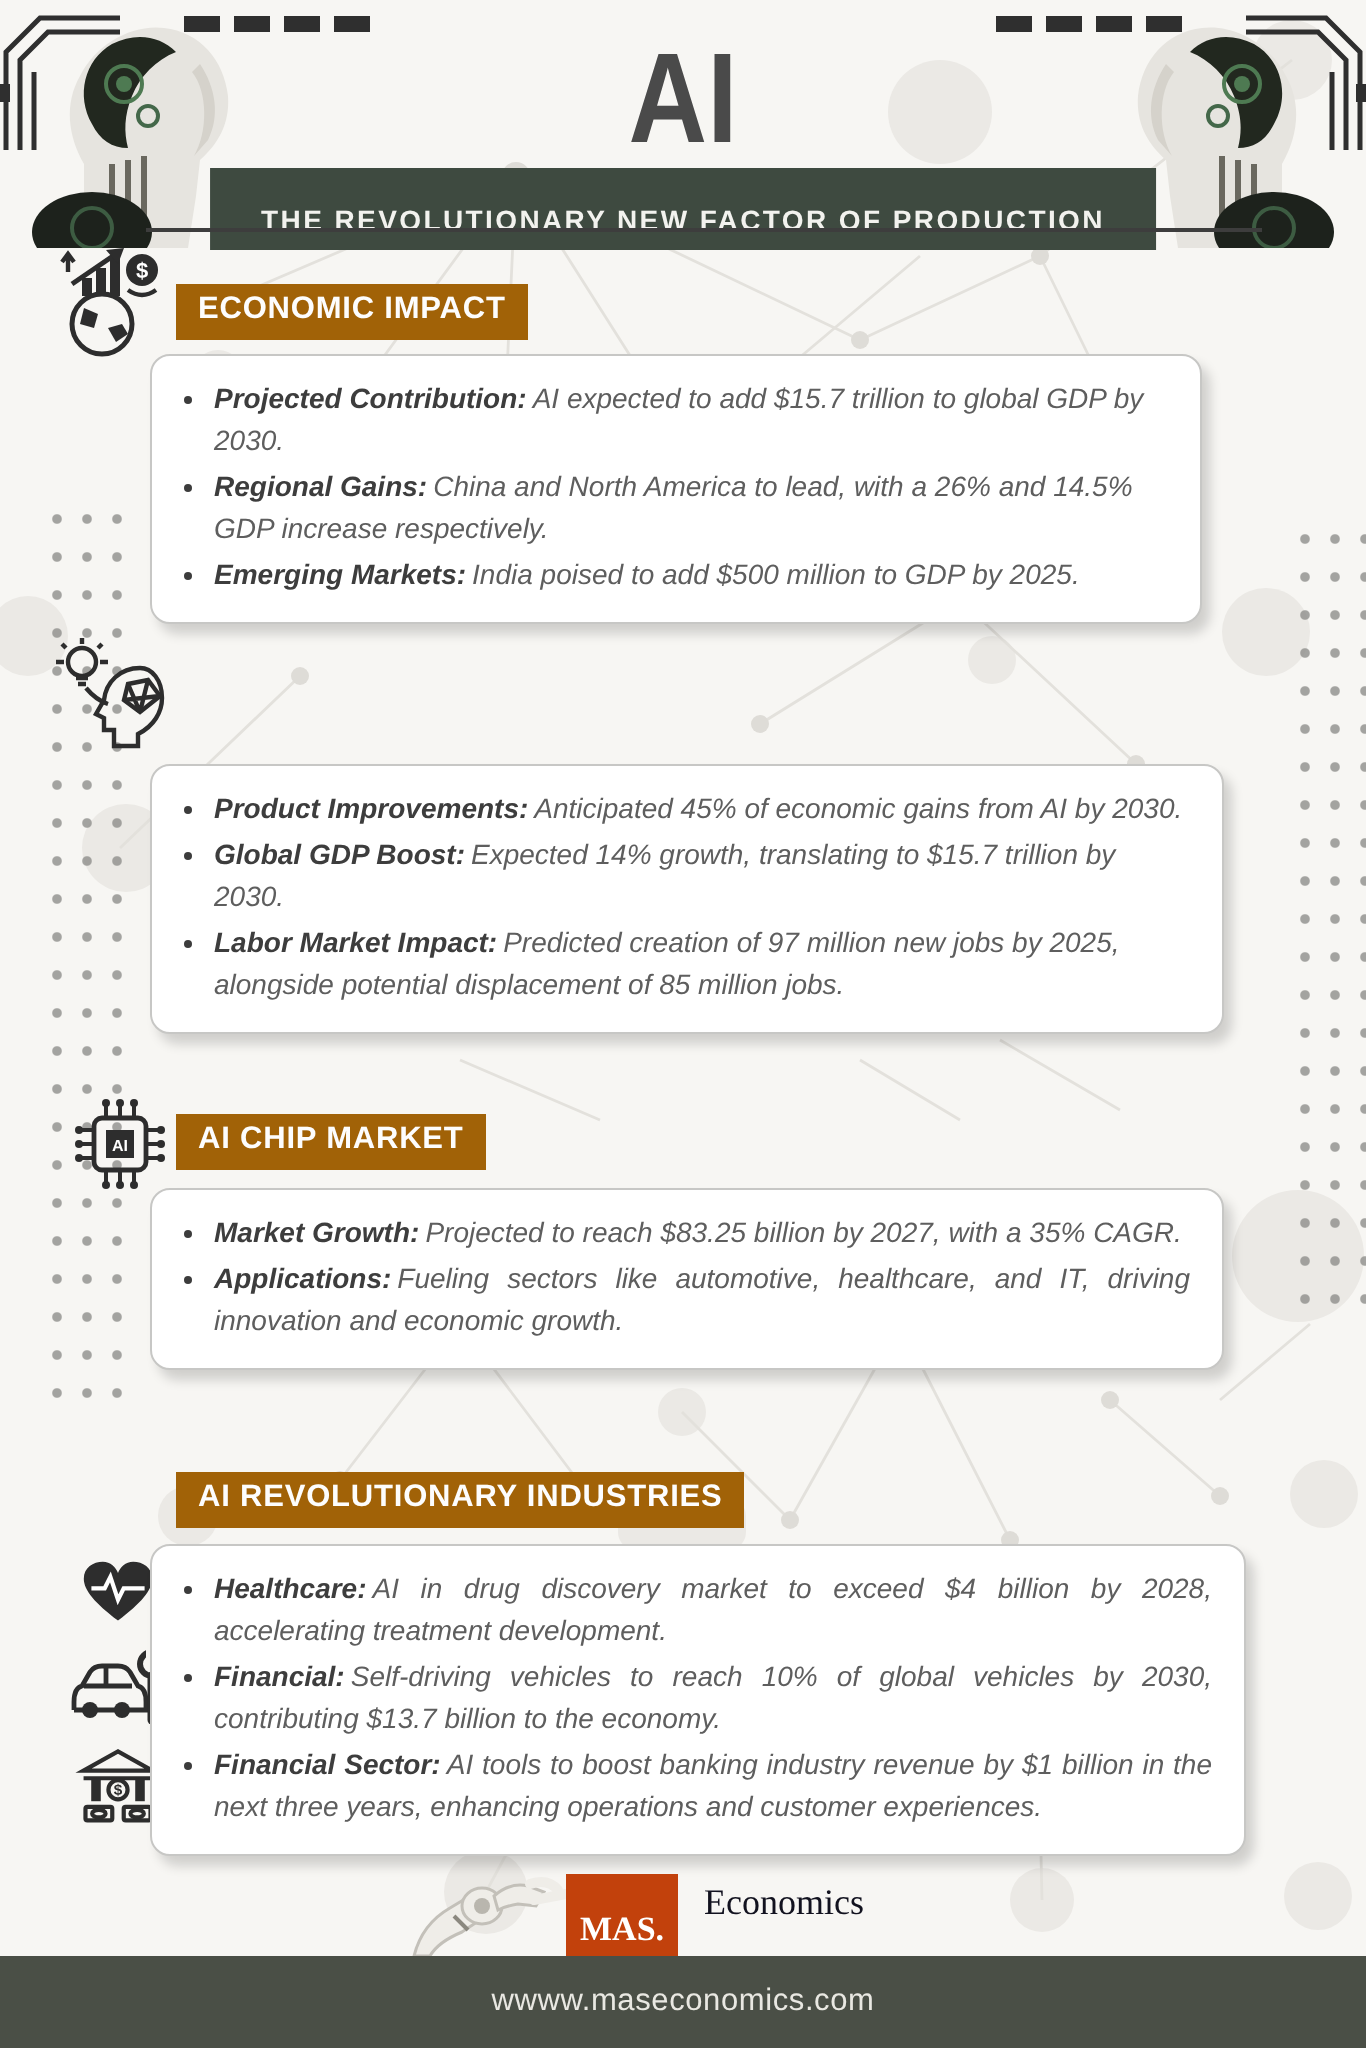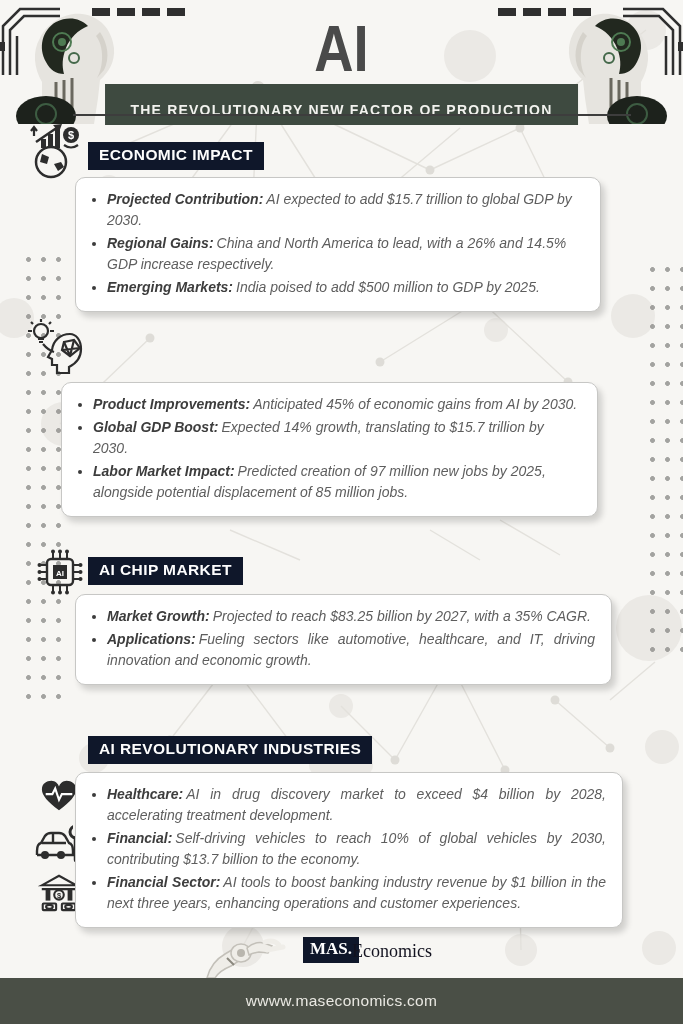--- a/index.html
+++ b/index.html
@@ -22,38 +22,38 @@
   .robot.left { left:12px; }
   .robot.right { right:12px; transform:scaleX(-1); }
 
   .title { position:absolute; top:12px; left:0; right:0; text-align:center;
     font-size:64px; font-weight:bold; color:#4a4a4a; transform:scaleX(.85); }
   .banner { position:absolute; top:84px; left:50%; transform:translateX(-50%);
     background:#3e4a40; color:#f2f2ee; font-weight:bold; font-size:14px;
     letter-spacing:1.2px; padding:18px 26px 7px; white-space:nowrap; }
   .rule { position:absolute; top:114px; left:73px; width:558px; height:2px; background:#3d3d3d; }
 
-  .sec-bar { position:absolute; background:#0f172a; color:#fdfdfd; font-weight:bold;
+  .sec-bar { position:absolute; background:#a16207; color:#fdfdfd; font-weight:bold;
     font-size:15.5px; letter-spacing:.4px; padding:4px 11px 6px; white-space:nowrap; }
   .sec-icon { position:absolute; }
 
   .card { position:absolute; background:#ffffff; border:1px solid #c7c7c5;
     border-radius:10px; box-shadow:4px 5px 6px rgba(0,0,0,.16);
     padding:11px 16px 11px 14px; }
   .card ul { margin:0; padding-left:17px; }
   .card li { font-style:italic; font-size:14px; line-height:1.5;
     color:#5e5e5e; margin-bottom:2px; }
   .card li::marker { color:#3c3c3c; }
   .b-label { font-weight:bold; color:#3d3d3d; margin-right:3px; }
   .just li { text-align:justify; }
 
   .arm { position:absolute; left:203px; top:926px; }
-  .logo-box { position:absolute; top:937px; left:283px; background:#0f172a; color:#ffffff;
+  .logo-box { position:absolute; top:937px; left:283px; background:#c2410c; color:#ffffff;
     font-family:"Liberation Serif", serif; font-weight:bold; font-size:17px;
-    padding:2px 7px 4px;margin-left:20px; }
+    padding:18px 7px 4px; }
   .logo-text { position:absolute; top:941px; left:352px;
     font-family:"Liberation Serif", serif; font-size:18px; color:#12121f; }
   .data-src { position:absolute; top:946px; left:479px; background:#ffffff;
     border-radius:3px; padding:4px 9px; font-size:10px; color:#3b3b3b;
     box-shadow:0 1px 2px rgba(0,0,0,.1); white-space:nowrap; }
   .bottom-bar { position:absolute; top:978px; left:0; width:683px; height:46px;
     background:#4a4f46; color:#e9e8e2; text-align:center; line-height:46px;
     font-size:15.5px; letter-spacing:.3px; }
 </style>
 </head>
@@ -204,21 +204,21 @@
     <g stroke="#2d2d2d" stroke-width="2.2" fill="none">
       <circle cx="17" cy="13" r="7"></circle>
       <path d="M14,21 h6 M15,24 h4"></path>
       <path d="M17,4 V1 M9,6 L7,4 M25,6 L27,4 M8,13 H4 M26,13 H30"></path>
       <path d="M19,26 q5,6 11,8"></path>
       <path d="M46,16 c-10,0 -17,7 -18,16 l-4,7 l4,2 l0,6 l5,0 l0,8 l12,0 l0,-6 c8,-4 12,-11 12,-18 c0,-9 -5,-15 -11,-15 z"></path>
       <polygon points="40,24 50,22 56,30 46,38 38,32"></polygon>
       <path d="M40,24 L46,38 M50,22 L46,38 M38,32 L56,30"></path>
     </g>
   </svg>
-  <div class="card" style="left:61px;top:382px;width:537px">
+  <div class="card" style="left:75px;top:382px;width:537px">
     <ul>
       <li><span class="b-label">Product Improvements:</span><span class="b-text">Anticipated 45% of economic gains from AI by 2030.</span></li>
       <li><span class="b-label">Global GDP Boost:</span><span class="b-text">Expected 14% growth, translating to $15.7 trillion by 2030.</span></li>
       <li><span class="b-label">Labor Market Impact:</span><span class="b-text">Predicted creation of 97 million new jobs by 2025, alongside potential displacement of 85 million jobs.</span></li>
     </ul>
   </div>
 
   <svg class="sec-icon" style="left:34px;top:546px" width="52" height="52" viewBox="0 0 52 52">
     <rect x="13" y="13" width="26" height="26" rx="4" fill="none" stroke="#2d2d2d" stroke-width="2.4"></rect>
     <rect x="19" y="19" width="14" height="14" fill="#2d2d2d"></rect>

